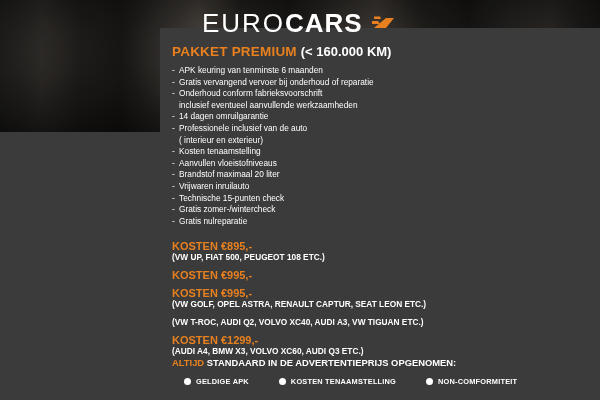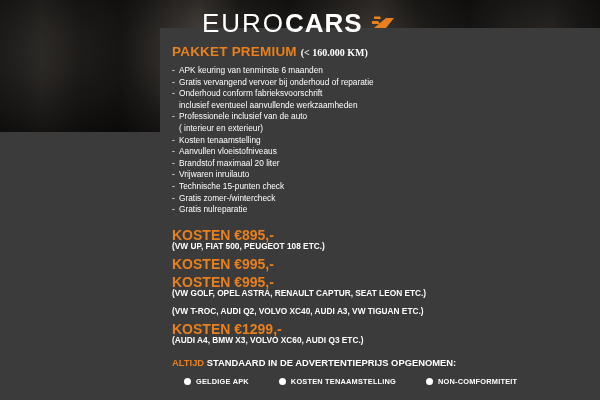--- a/index.html
+++ b/index.html
@@ -91,24 +91,23 @@
   }
   .pkg-title {
     font-size: 13.5px;
     font-weight: bold;
     color: #e8801f;
     letter-spacing: 0.2px;
     margin: 0 0 6px 0;
   }
   .pkg-title .km {
     color: #ffffff;
-    font-size: 10px;
+    font-size: 13px;
     font-weight: bold;
     letter-spacing: 0;
-    font-family: Liberation Serif, serif;
   }
   ul.feature-list {
     list-style: none;
     margin: 0;
     padding: 0;
   }
   ul.feature-list li {
     color: #ffffff;
     font-size: 8.3px;
     line-height: 11.6px;
@@ -126,21 +125,21 @@
   ul.feature-list li.sub { padding-left: 7px; }
 
   .prices {
     margin-top: 14px;
   }
   .price-block {
     margin-bottom: 7px;
   }
   .price-label {
     color: #e8801f;
-    font-size: 14px;
+    font-size: 11px;
     font-weight: bold;
     line-height: 11px;
   }
   .price-models {
     color: #ffffff;
     font-size: 8.3px;
     font-weight: bold;
     line-height: 11px;
     white-space: nowrap;
   }
@@ -213,20 +212,21 @@
     <div class="pkg-title">
       <span>PAKKET PREMIUM</span>
       <span class="km">(&lt; 160.000 KM)</span>
     </div>
 
     <ul class="feature-list">
       <li>APK keuring van tenminste 6 maanden</li>
       <li>Gratis vervangend vervoer bij onderhoud of reparatie</li>
       <li>Onderhoud conform fabrieksvoorschrift</li>
       <li class="sub">inclusief eventueel aanvullende werkzaamheden</li>
+      <li>14 dagen omruilgarantie</li>
       <li>Professionele inclusief van de auto</li>
       <li class="sub">( interieur en exterieur)</li>
       <li>Kosten tenaamstelling</li>
       <li>Aanvullen vloeistofniveaus</li>
       <li>Brandstof maximaal 20 liter</li>
       <li>Vrijwaren inruilauto</li>
       <li>Technische 15-punten check</li>
       <li>Gratis zomer-/wintercheck</li>
       <li>Gratis nulreparatie</li>
     </ul>

